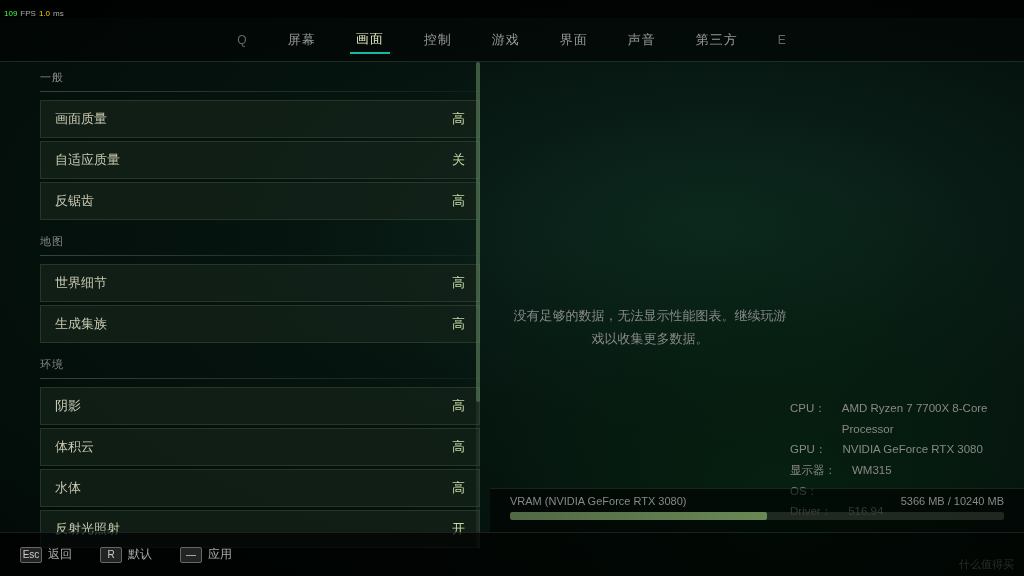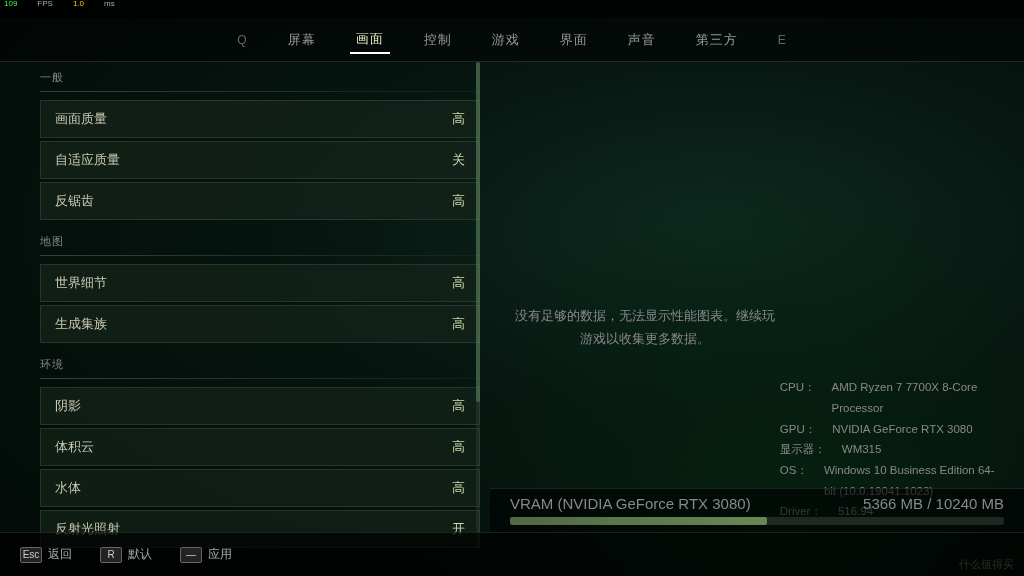--- a/index.html
+++ b/index.html
@@ -31,23 +31,23 @@
     }
 
     
     .top-overlay {
       position: absolute;
       top: 0; left: 0; right: 0;
       height: 18px;
       background: rgba(0,0,0,0.8);
       z-index: 10;
       display: flex;
-      align-items: flex-start;
+      align-items: flex-end;
       padding: 0 4px;
-      gap: 20px;
+      gap: 3px;
     }
 
     .top-stat {
       font-size: 8px;
       color: #aaa;
       line-height: 1;
     }
 
     .stat-green { color: #44ff44; }
     .stat-yellow { color: #ffcc00; }
@@ -69,21 +69,21 @@
     .nav-item {
       font-size: 13px;
       color: #999;
       cursor: pointer;
       padding: 4px 6px;
       letter-spacing: 1px;
     }
 
     .nav-item.active {
       color: #e8e8c0;
-      border-bottom: 2px solid #ffffff;
+      border-bottom: 2px solid #14b8a6;
     }
 
     .nav-item.bracket {
       color: #666;
       font-size: 12px;
     }
 
     
     .left-panel {
       position: absolute;
@@ -175,21 +175,21 @@
       height: 44px;
       background: rgba(0,0,0,0.6);
       border-top: 1px solid rgba(80,100,80,0.3);
       padding: 6px 20px;
       z-index: 6;
     }
 
     .vram-label-row {
       display: flex;
       justify-content: space-between;
-      font-size: 15px;
+      font-size: 11px;
       color: #888;
       margin-bottom: 5px;
     }
 
     .vram-bar-bg {
       height: 8px;
       background: rgba(60,70,60,0.5);
       border-radius: 2px;
       overflow: hidden;
     }
@@ -346,21 +346,20 @@
     <div class="sys-info-row">
       <span>GPU：</span>
       <span>NVIDIA GeForce RTX 3080</span>
     </div>
     <div class="sys-info-row">
       <span>显示器：</span>
       <span>WM315</span>
     </div>
     <div class="sys-info-row">
       <span>OS：</span>
-      <span>Windows 10 Business Edition 64-bit (10.0.19041.1023)</span>
     </div>
     <div class="sys-info-row">
       <span>Driver：</span>
       <span>516.94</span>
     </div>
   </div>
 </div>
 
 <div class="vram-section">
   <div class="vram-label-row">

